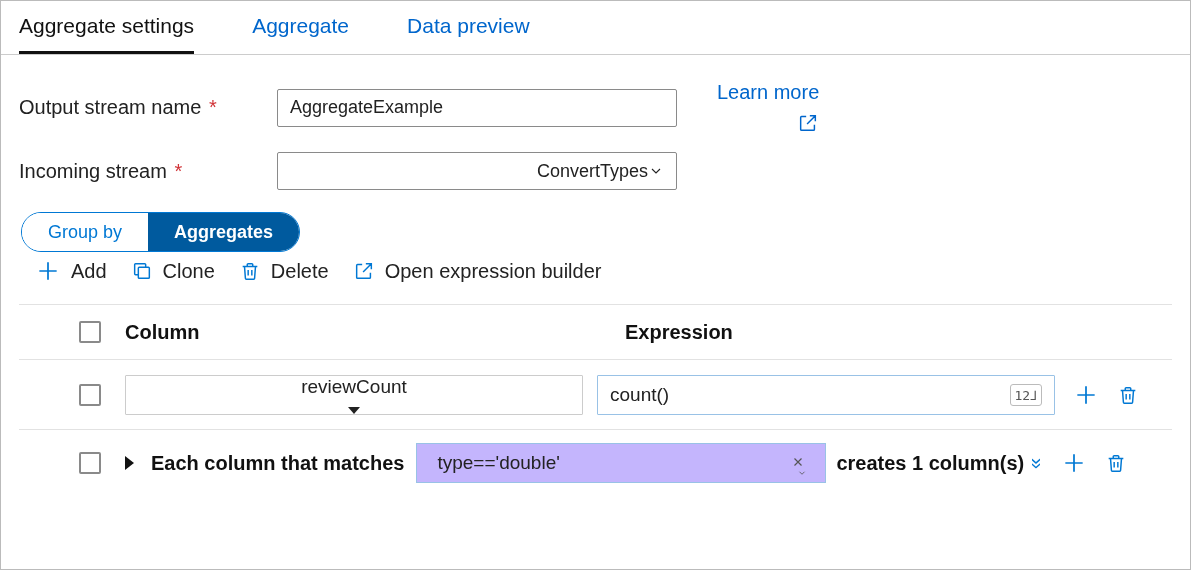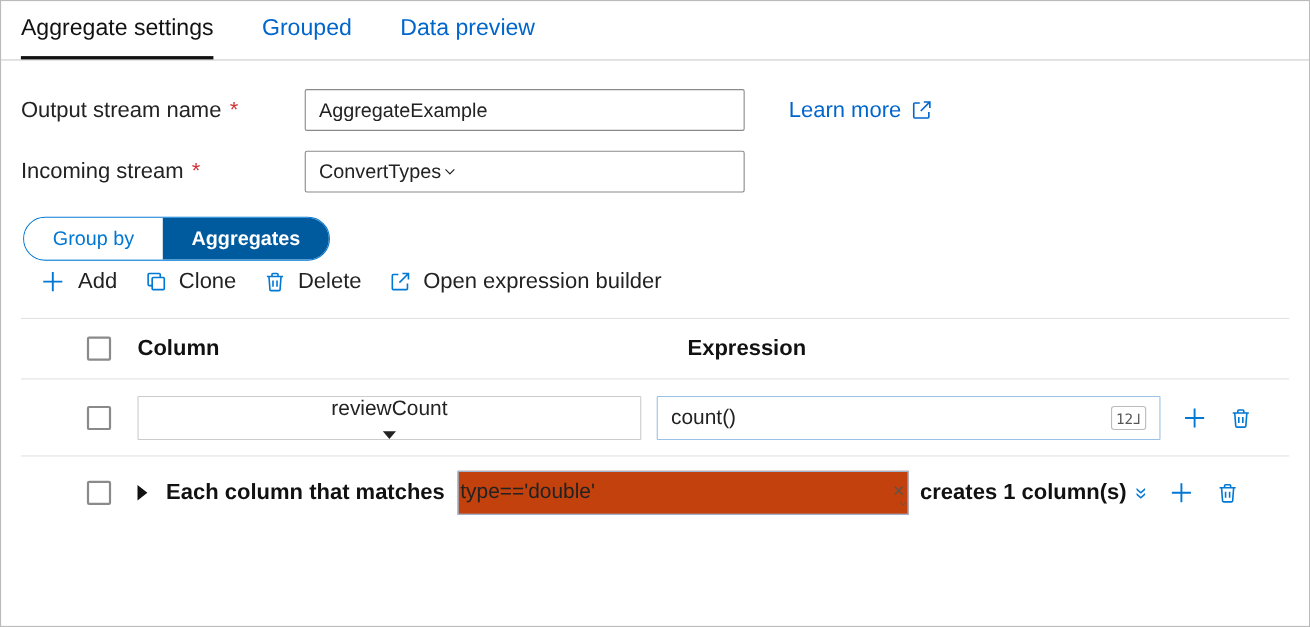--- a/index.html
+++ b/index.html
@@ -14,32 +14,32 @@
     --red:#d13438;
     --field-border:#8a8a8a;
     --light-blue-bg:#eaf3fb;
     --light-blue-border:#99c2e6;
     --icon-blue:#0078d4;
   }
   html,body{margin:0;padding:0;font-family:"Segoe UI",Arial,sans-serif;color:var(--ink);background:#fff;}
   .canvas{width:1191px;height:570px;border:1px solid #bbb;position:relative;overflow:hidden;}
 
   
-  .tabs{display:flex;align-items:stretch;border-bottom:1px solid var(--border);height:54px;padding-left:18px;gap:44px;}
+  .tabs{display:flex;align-items:stretch;border-bottom:1px solid var(--border);height:54px;padding-left:18px;gap:58px;}
   .tab{display:flex;align-items:center;font-size:21px;color:var(--link);cursor:pointer;border-bottom:3px solid transparent;}
   .tab.active{color:#111;font-weight:400;border-bottom:3px solid #111;}
 
   
   .form-area{padding:26px 18px 18px 18px;}
   .form-row{display:flex;align-items:center;margin-bottom:18px;}
   .form-label{width:258px;font-size:20px;color:#222;}
   .req{color:var(--red);margin-left:2px;}
   .text-input{width:400px;height:38px;border:1px solid var(--field-border);border-radius:2px;padding:0 12px;font-size:18px;color:#222;}
-  .select-wrap{width:400px;height:38px;border:1px solid var(--field-border);border-radius:2px;display:flex;align-items:center;justify-content:flex-start;padding:0 12px;font-size:18px;color:#222;cursor:pointer;}
-  .learn-more{margin-left:40px;color:var(--link);font-size:20px;display:inline-flex;align-items:flex-start;gap:8px;cursor:pointer;}
+  .select-wrap{width:400px;height:38px;border:1px solid var(--field-border);border-radius:2px;display:flex;align-items:center;justify-content:flex-end;padding:0 12px;font-size:18px;color:#222;cursor:pointer;}
+  .learn-more{margin-left:40px;color:var(--link);font-size:20px;display:inline-flex;align-items:flex-end;gap:8px;cursor:pointer;flex-direction:column;}
 
   
   .pill{display:inline-flex;border:1px solid var(--accent);border-radius:24px;height:40px;overflow:hidden;margin-top:4px;margin-left:2px;}
   .pill-seg{display:flex;align-items:center;padding:0 26px;font-size:18px;cursor:pointer;}
   .pill-seg.inactive{color:var(--accent);background:#fff;}
   .pill-seg.active{color:#fff;background:var(--accent-deep);font-weight:bold;}
 
   
   .grouped-by{margin:28px 0 8px 16px;font-size:21px;}
   .toolbar{display:flex;align-items:center;gap:24px;margin-left:16px;margin-top:6px;}
@@ -61,37 +61,37 @@
   .expr-input{width:458px;height:40px;border:1px solid var(--light-blue-border);background:#fff;border-radius:1px;display:flex;align-items:center;justify-content:space-between;padding:0 12px;font-size:19px;margin-left:14px;}
   .expr-input .kb{font-family:"Consolas",monospace;font-size:13px;border:1px solid #bbb;border-radius:3px;padding:1px 4px;color:#555;background:#fff;}
   .row-actions{display:flex;align-items:center;gap:18px;margin-left:18px;}
   .row-actions svg{color:var(--icon-blue);cursor:pointer;}
 
   
   .pattern-row{display:flex;align-items:center;height:66px;padding-left:60px;}
   .disclose{display:inline-flex;align-items:center;justify-content:center;width:20px;margin:0 12px 0 18px;cursor:pointer;}
   .tri-right{width:0;height:0;border-top:7px solid transparent;border-bottom:7px solid transparent;border-left:9px solid #111;}
   .pattern-text{font-size:20px;font-weight:700;color:#111;margin-right:12px;}
-  .type-input{width:410px;height:40px;border:1px solid var(--light-blue-border);background:#c2410c;display:flex;align-items:center;justify-content:space-between;padding:0 1px;font-size:19px;}
+  .type-input{width:410px;height:40px;border:1px solid var(--light-blue-border);background:#c4b5fd;display:flex;align-items:center;justify-content:space-between;padding:0 20px;font-size:19px;}
   .type-input .clear-x{color:#555;position:relative;cursor:pointer;}
   .creates-txt{font-size:20px;font-weight:700;margin-left:10px;color:#111;}
   .dbl-chev{color:var(--icon-blue);font-size:20px;margin-left:8px;transform:rotate(90deg);display:inline-block;}
 
   
   svg.icon{width:22px;height:22px;stroke:currentColor;fill:none;stroke-width:1.6;}
   svg.icon-lg{width:26px;height:26px;}
 </style>
 </head>
 <body>
 
 <div class="canvas">
 
   <div class="tabs">
     <div class="tab active">Aggregate settings</div>
-    <div class="tab">Grouped</div>
+    <div class="tab">Aggregate</div>
     <div class="tab">Data preview</div>
   </div>
 
   <div class="form-area">
 
     
     <div class="form-row">
       <div class="form-label">
         <span>Output stream name</span>
         <span class="req">*</span>

